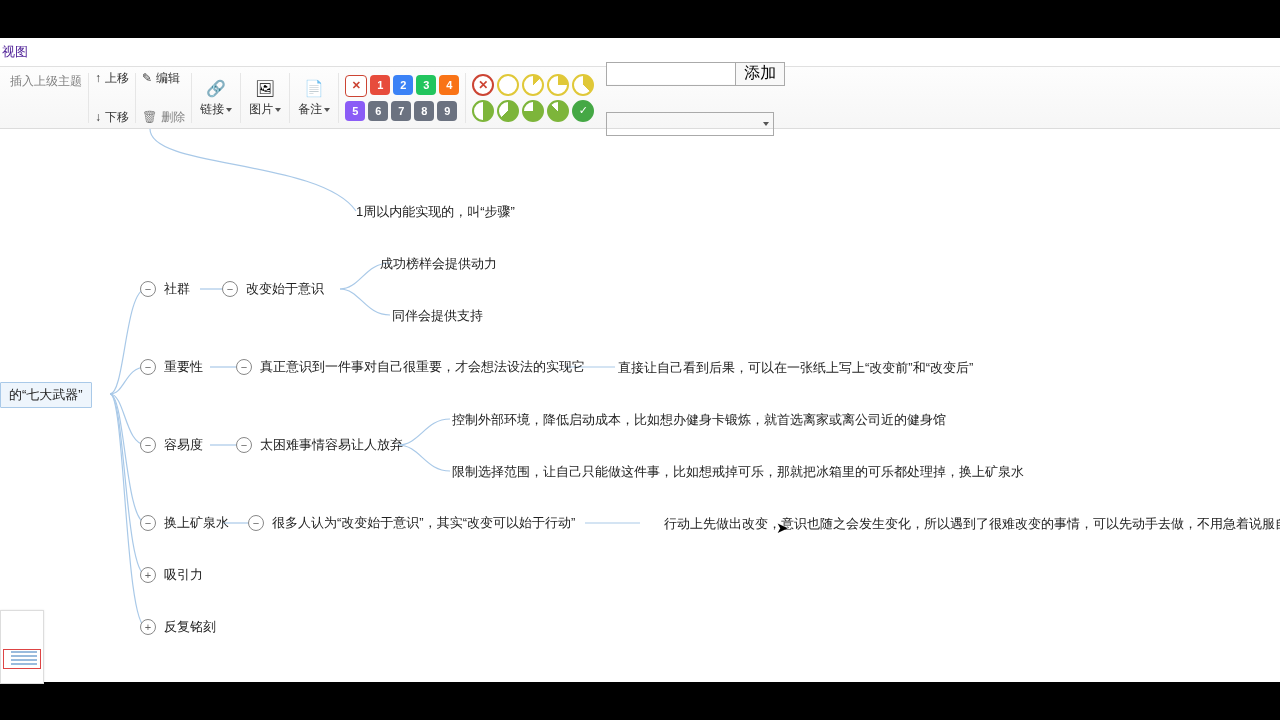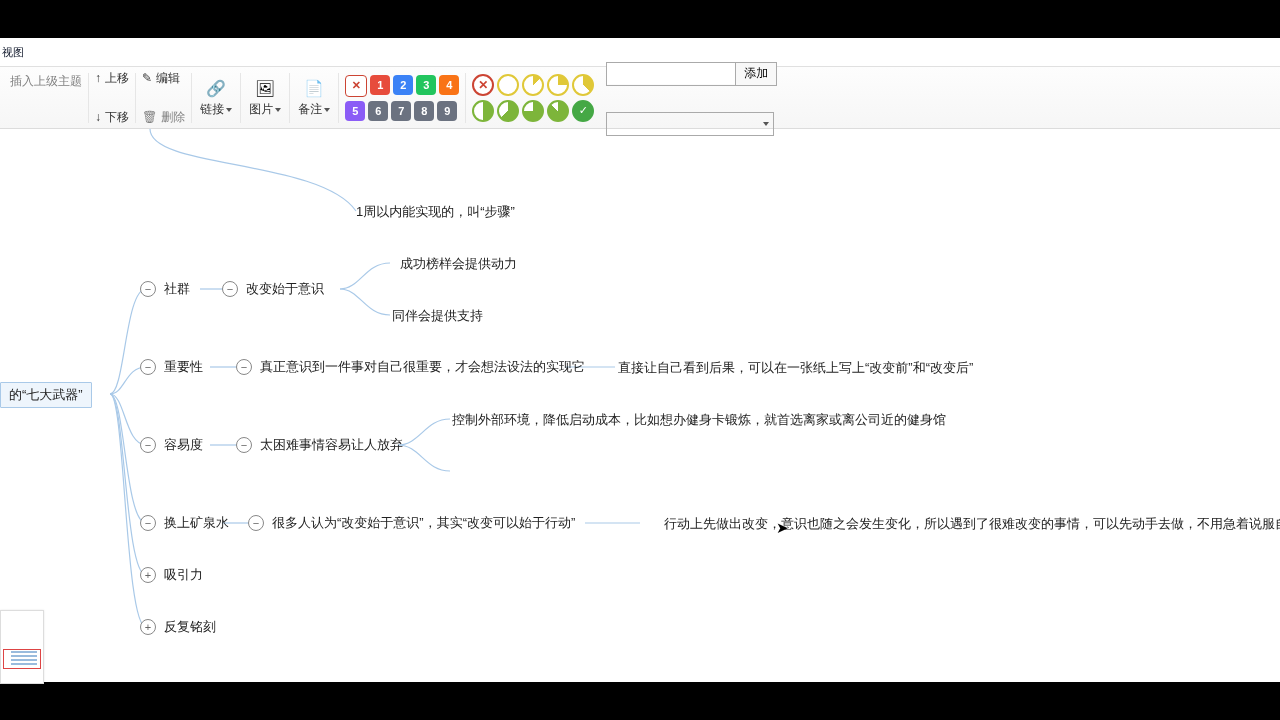--- a/index.html
+++ b/index.html
@@ -1,37 +1,37 @@
 <!DOCTYPE html>
 <html><head>
 <meta charset="utf-8">
 <style>
 html,body{margin:0;padding:0;font-family:"Microsoft YaHei","PingFang SC",Arial,sans-serif;background:#fff;width:1280px;height:720px;overflow:hidden}
 .letterbox-top,.letterbox-bottom{background:#000;width:100%;height:38px;position:absolute;left:0}
 .letterbox-top{top:0}.letterbox-bottom{bottom:0}
 .app{position:absolute;top:38px;bottom:38px;left:0;right:0;background:#fff}
 .tabbar{height:28px;border-bottom:1px solid #e0e0e0;display:flex;align-items:center;padding-left:2px}
-.tab{color:#0f172a;font-size:11px}
+.tab{color:#4c1d95;font-size:13px}
 .toolbar{height:61px;border-bottom:1px solid #dcdcdc;display:flex;align-items:center;padding:0 4px;background:linear-gradient(#fdfdfd,#f6f6f6)}
 .tb-col{display:flex;flex-direction:column;gap:22px;padding:0 6px;border-right:1px solid #e6e6e6;height:50px;justify-content:center}
 .tb-col.noborder{border-right:none}
 .tb-btn{display:flex;align-items:center;gap:4px;font-size:12px;color:#333;height:20px;cursor:pointer}
 .tb-btn.ghost{color:#7f7f7f}
 .tb-drop{display:flex;flex-direction:column;align-items:center;gap:2px;padding:0 8px;border-right:1px solid #e6e6e6;height:50px;justify-content:center;cursor:pointer}
 .tb-drop .lbl{font-size:12px;color:#333;display:flex;align-items:center;gap:2px}
 .caret{width:0;height:0;border-left:3px solid transparent;border-right:3px solid transparent;border-top:4px solid #555}
 .priority-row{display:flex;gap:3px}
 .pchip{width:20px;height:20px;border-radius:4px;display:flex;align-items:center;justify-content:center;color:#fff;font-size:11px;font-weight:bold;cursor:pointer}
 .pchip.x{background:#fff;color:#c43;border:1px solid #c43}
 .prog-row{display:flex;gap:3px}
 .pie{width:18px;height:18px;border-radius:50%;border:2px solid;position:relative;cursor:pointer}
 .pie.x{border-color:#c43;background:#fff;color:#c43;display:flex;align-items:center;justify-content:center;font-size:12px;font-weight:bold}
 .addbox{display:flex;align-items:center;border:1px solid #aaa;height:22px}
 .addbox input{border:none;outline:none;width:120px;font-size:12px;padding:0 4px;height:20px}
-.addbox .addbtn{border-left:1px solid #aaa;padding:0 8px;font-size:12px;background:#f8f8f8;height:22px;display:flex;align-items:center;cursor:pointer}
+.addbox .addbtn{border-left:1px solid #aaa;padding:0 8px;font-size:16px;background:#f8f8f8;height:22px;display:flex;align-items:center;cursor:pointer}
 .combo{margin-top:4px;border:1px solid #aaa;height:22px;width:158px;display:flex;align-items:center;justify-content:flex-end;padding:0 4px}
 .canvas{position:relative;width:100%;height:calc(100% - 89px);overflow:hidden}
 .node{position:absolute;font-size:13px;color:#222;white-space:nowrap;display:flex;align-items:center;gap:8px}
 .root{border:1px solid #a9c9e8;background:#eef5fc;border-radius:1px;padding:3px 8px;font-size:13px}
 .toggle{width:14px;height:14px;border:1px solid #888;border-radius:50%;display:flex;align-items:center;justify-content:center;font-size:11px;line-height:1;color:#666;background:#fff;flex:none}
 .leaf{position:absolute;font-size:13px;color:#222;white-space:nowrap}
 .minimap{position:absolute;left:0;bottom:0;width:42px;height:72px;border:1px solid #ddd;background:#fff;box-shadow:0 0 2px rgba(0,0,0,.1)}
 .minimap .vp{position:absolute;border:1px solid #d44;right:2px;bottom:14px;width:36px;height:18px}
 .minimap .lines{position:absolute;right:6px;bottom:16px;width:26px}
 .minimap .lines div{height:2px;background:#9bd;margin:2px 0}
@@ -168,21 +168,21 @@
     <div class="leaf" style="left:356px;top:74px">1周以内能实现的，叫“步骤”</div>
 
     <div class="node" style="left:140px;top:151px">
       <span class="toggle">−</span>
       <span>社群</span>
     </div>
     <div class="node" style="left:222px;top:151px">
       <span class="toggle">−</span>
       <span>改变始于意识</span>
     </div>
-    <div class="leaf" style="left:400px;top:126px">成功榜样会提供动力</div>
+    <div class="leaf" style="left:380px;top:126px">成功榜样会提供动力</div>
     <div class="leaf" style="left:392px;top:178px">同伴会提供支持</div>
 
     <div class="node" style="left:140px;top:229px">
       <span class="toggle">−</span>
       <span>重要性</span>
     </div>
     <div class="node" style="left:236px;top:229px">
       <span class="toggle">−</span>
       <span>真正意识到一件事对自己很重要，才会想法设法的实现它</span>
     </div>
@@ -190,20 +190,21 @@
 
     <div class="node" style="left:140px;top:307px">
       <span class="toggle">−</span>
       <span>容易度</span>
     </div>
     <div class="node" style="left:236px;top:307px">
       <span class="toggle">−</span>
       <span>太困难事情容易让人放弃</span>
     </div>
     <div class="leaf" style="left:452px;top:282px">控制外部环境，降低启动成本，比如想办健身卡锻炼，就首选离家或离公司近的健身馆</div>
+    <div class="leaf" style="left:452px;top:334px">限制选择范围，让自己只能做这件事，比如想戒掉可乐，那就把冰箱里的可乐都处理掉，换上矿泉水</div>
 
     <div class="node" style="left:140px;top:385px">
       <span class="toggle">−</span>
       <span>换上矿泉水</span>
     </div>
     <div class="node" style="left:248px;top:385px">
       <span class="toggle">−</span>
       <span>很多人认为“改变始于意识”，其实“改变可以始于行动”</span>
     </div>
     <div class="leaf" style="left:664px;top:386px">行动上先做出改变，意识也随之会发生变化，所以遇到了很难改变的事情，可以先动手去做，不用急着说服自己</div>

